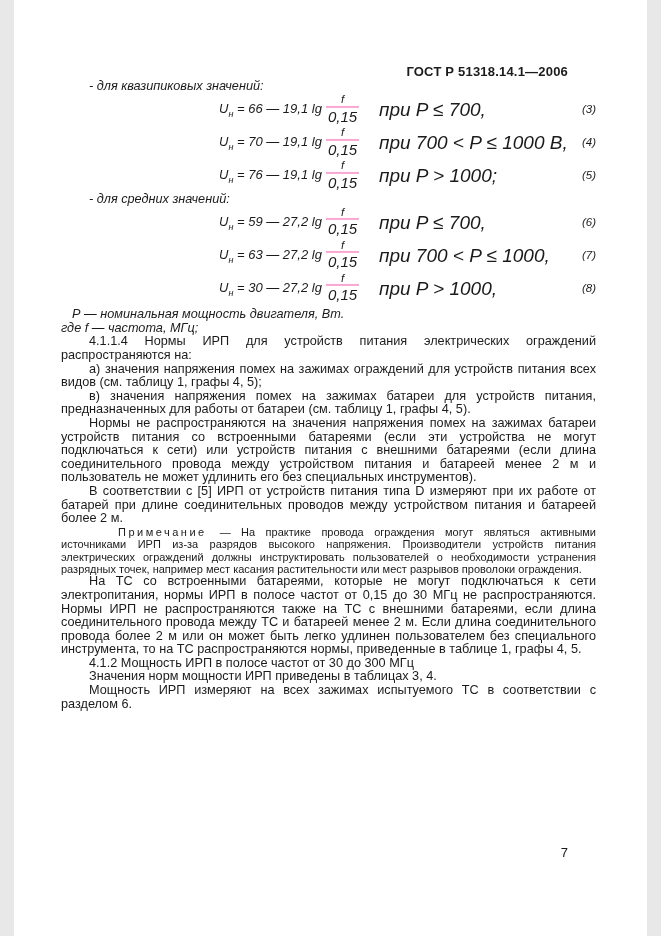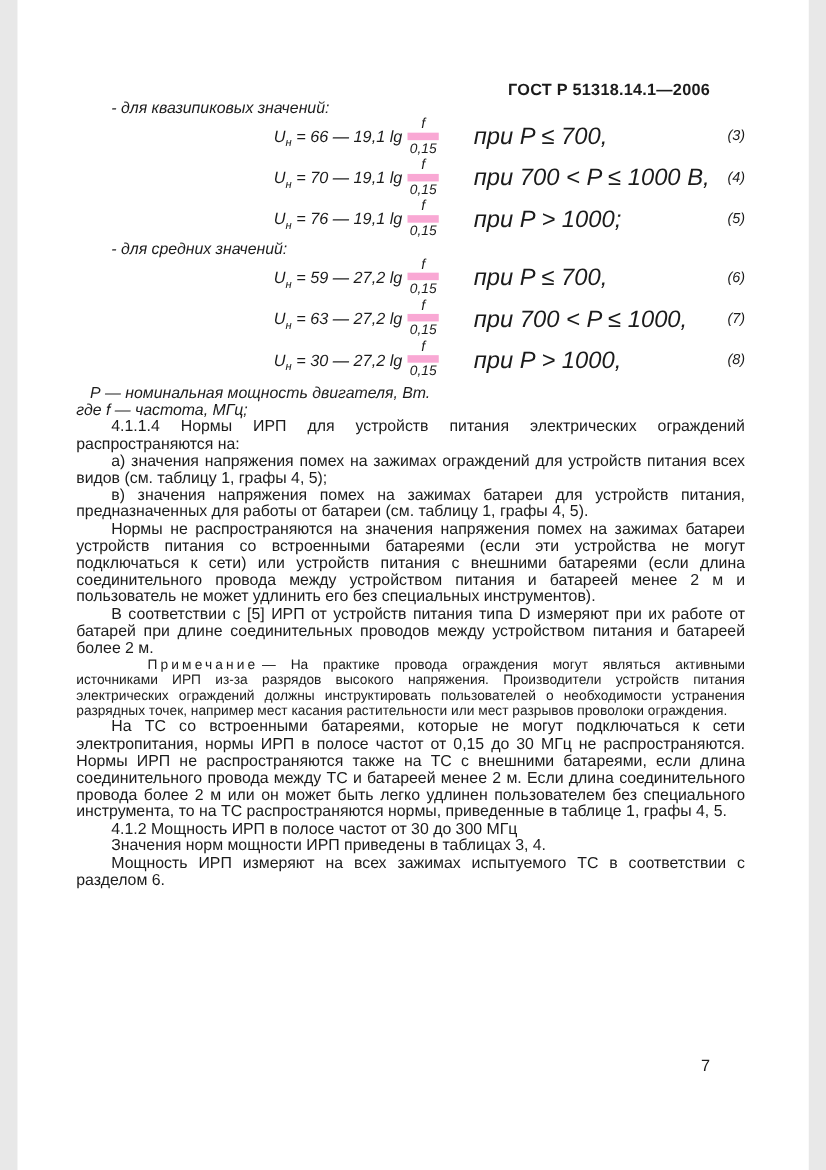--- a/index.html
+++ b/index.html
@@ -43,32 +43,32 @@
     position:absolute; right:0; top:50%;
     transform:translateY(-50%);
     font-style:italic; font-size:11.5px;
   }
   .frac {
     display:inline-block; vertical-align:middle;
     text-align:center; line-height:1.1; margin-left:4px;
     position:relative; top:-1px;
   }
   .frac .num { display:block; font-size:11.5px; padding:0 2px; }
-  .frac .den { display:block; font-size:11px; border-top:6px solid #f9a8d4; padding:1px 2px 0; }
+  .frac .den { display:block; font-size:15px; border-top:2px solid #f9a8d4; padding:1px 2px 0; }
 
   .avg-label { margin-top:5px; }
   .defs { margin-top:3px; }
   .def-p { padding-left:11px; }
 
   .note {
     font-size:11px; line-height:12.4px;
     margin-top:7px; margin-bottom:6px;
     text-indent:28px;
   }
-  .note-label { letter-spacing:2.5px; margin-right:3px;padding-left:29px; }
+  .note-label { letter-spacing:2.5px; margin-right:13px;padding-left:29px; }
 
   .pagenum {
     position:absolute; top:845px; left:47px; right:79px;
     text-align:right; font-size:13px;
   }
 </style>
 </head>
 <body>
 
 <div class="page">

